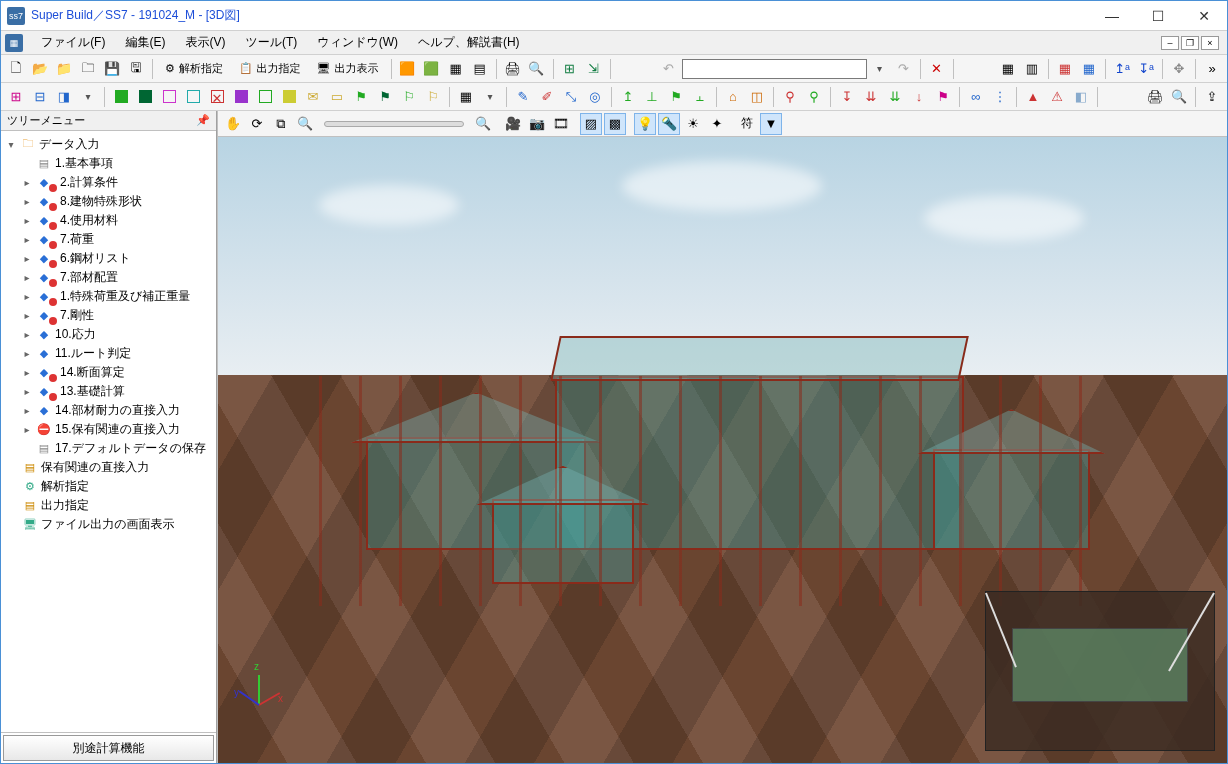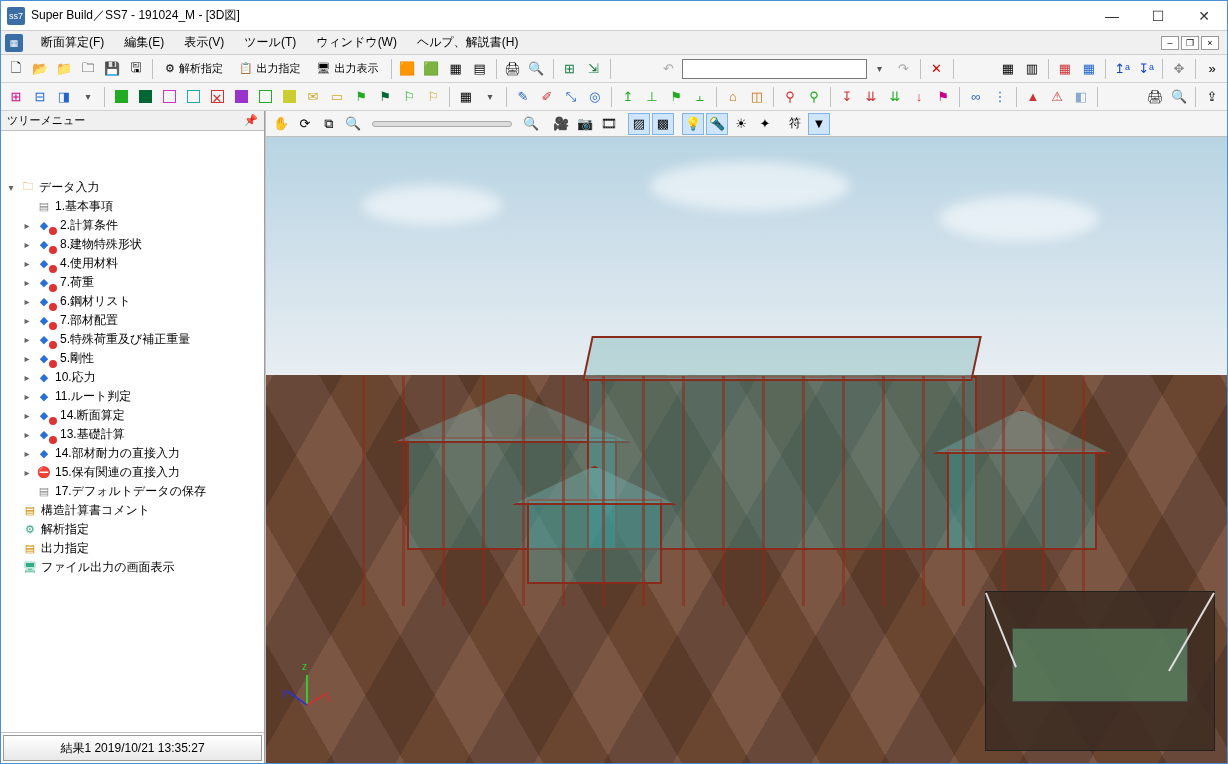--- a/index.html
+++ b/index.html
@@ -1,40 +1,40 @@
 <!DOCTYPE html>
 <html><head>
 <meta charset="utf-8">
 <style>
   * { box-sizing: border-box; margin: 0; padding: 0; }
   body { font-family: "Meiryo UI", "Yu Gothic UI", sans-serif; font-size: 12px; background: #fff; overflow: hidden; }
   .window { width: 1228px; height: 764px; border: 1px solid #4a90d6; display: flex; flex-direction: column; background: #f0f0f0; }
   
   .titlebar { height: 30px; background: #fff; display: flex; align-items: center; padding-left: 6px; border-bottom: 1px solid #d0d0d0; }
   .titlebar .app-icon { width: 18px; height: 18px; background: #3a6ea5; color: #fff; font-size: 9px; display: flex; align-items: center; justify-content: center; border-radius: 2px; margin-right: 6px; }
-  .titlebar span.title { flex: 1; color: #000000; }
+  .titlebar span.title { flex: 1; color: #1d4ed8; }
   .win-btns { display: flex; }
   .win-btn { width: 46px; height: 30px; display: flex; align-items: center; justify-content: center; font-size: 14px; color: #333; }
   
   .menubar { height: 24px; background: #f0f0f0; display: flex; align-items: center; padding: 0 4px; border-bottom: 1px solid #d0d0d0; }
   .menubar .mb-icon { width: 18px; height: 18px; background: #3a6ea5; color:#fff; font-size:9px; display:flex;align-items:center;justify-content:center;border-radius:2px;margin-right:8px; }
   .menubar .mitem { padding: 2px 10px; cursor: default; }
   .mdi-btns { margin-left:auto; display:flex; gap:2px; padding-right:4px;}
   .mdi-btns div{ width:18px;height:14px;border:1px solid #999;font-size:9px;display:flex;align-items:center;justify-content:center;background:#fff;}
   
   .toolbar { display: flex; align-items: center; background: #f5f5f5; border-bottom: 1px solid #d0d0d0; padding: 2px 4px; gap: 2px; flex-wrap: nowrap; height: 28px;}
   .tb-btn { width: 22px; height: 22px; display: flex; align-items: center; justify-content: center; border: 1px solid transparent; font-size: 13px; cursor: default; }
   .tb-btn.wide { width:auto; padding:0 6px; gap:4px; font-size:11px;}
   .tb-sep { width: 1px; height: 20px; background: #c0c0c0; margin: 0 3px; }
   .tb-input { flex:0 0 185px; height:20px; border:1px solid #7a7a7a; background:#fff;}
   .tb-chevron{font-size:10px;color:#555;}
   
   .main { flex: 1; display: flex; min-height: 0; }
   
-  .sidebar { width: 264px; display: flex; flex-direction: column; border-right: 1px solid #a0a0a0; background: #fff; gap: 43px; }
+  .sidebar { width: 216px; display: flex; flex-direction: column; border-right: 1px solid #a0a0a0; background: #fff; }
   .side-header { height: 20px; background: #f0f0f0; border-bottom: 1px solid #c0c0c0; display: flex; align-items: center; padding: 0 6px; font-size: 11px; }
   .side-header .pin { margin-left: auto; font-size: 11px; color:#555; }
   .tree { flex: 1; overflow: auto; padding: 4px 2px; }
   .tree-item { display: flex; align-items: center; padding: 1px 2px; white-space: nowrap; cursor: default; gap: 3px;}
   .indent0{padding-left:2px;} .indent1{padding-left:18px;} .indent1b{padding-left:4px;}
   .t-caret{width:12px;color:#666;font-size:10px;text-align:center;}
   .t-icon { width:16px;height:16px;display:inline-flex;align-items:center;justify-content:center;font-size:11px; }
   .ico-folder{ color:#e8a33d;}
   .ico-blue{ color:#2a6fd6;}
   .ico-red{ width:8px;height:8px;border-radius:50%;background:#d33; margin-left:-6px; position:relative; top:5px;}
@@ -78,21 +78,21 @@
     <span class="title">Super Build／SS7 - 191024_M - [3D図]</span>
     <div class="win-btns">
       <div class="win-btn">―</div>
       <div class="win-btn">☐</div>
       <div class="win-btn close">✕</div>
     </div>
   </div>
 
   <div class="menubar">
     <div class="mb-icon">▦</div>
-    <div class="mitem">断面算定(F)</div>
+    <div class="mitem">ファイル(F)</div>
     <div class="mitem">編集(E)</div>
     <div class="mitem">表示(V)</div>
     <div class="mitem">ツール(T)</div>
     <div class="mitem">ウィンドウ(W)</div>
     <div class="mitem">ヘルプ、解説書(H)</div>
     <div class="mdi-btns">
       <div>‒</div>
       <div>❐</div>
       <div>×</div>
     </div>
@@ -286,27 +286,27 @@
         <div class="tree-item indent1">
             <span class="t-caret">▸</span>
             <span class="t-icon ico-blue">◆</span>
             <span class="ico-red"></span>
             <span>7.部材配置</span>
           </div>
         <div class="tree-item indent1">
             <span class="t-caret">▸</span>
             <span class="t-icon ico-blue">◆</span>
             <span class="ico-red"></span>
-            <span>5.特殊荷重及び補正重量</span>
-          </div>
-        <div class="tree-item indent1">
-            <span class="t-caret">▸</span>
-            <span class="t-icon ico-blue">◆</span>
-            <span class="ico-red"></span>
-            <span>5.剛性</span>
+            <span>1.特殊荷重及び補正重量</span>
+          </div>
+        <div class="tree-item indent1">
+            <span class="t-caret">▸</span>
+            <span class="t-icon ico-blue">◆</span>
+            <span class="ico-red"></span>
+            <span>7.剛性</span>
           </div>
         <div class="tree-item indent1">
             <span class="t-caret">▸</span>
             <span class="t-icon ico-blue">◆</span>
             <span>10.応力</span>
           </div>
         <div class="tree-item indent1">
             <span class="t-caret">▸</span>
             <span class="t-icon ico-blue">◆</span>
             <span>11.ルート判定</span>
@@ -334,40 +334,40 @@
             <span>15.保有関連の直接入力</span>
           </div>
         <div class="tree-item indent1">
             <span class="t-caret"></span>
             <span class="t-icon ico-doc">▤</span>
             <span>17.デフォルトデータの保存</span>
           </div>
         <div class="tree-item indent1b">
             <span class="t-caret"></span>
             <span class="t-icon" style="color:#c80">▤</span>
-            <span>構造計算書コメント</span>
+            <span>保有関連の直接入力</span>
           </div>
         <div class="tree-item indent1b">
             <span class="t-caret"></span>
             <span class="t-icon" style="color:#3a8">⚙</span>
             <span>解析指定</span>
           </div>
         <div class="tree-item indent1b">
             <span class="t-caret"></span>
             <span class="t-icon" style="color:#c80">▤</span>
             <span>出力指定</span>
           </div>
         <div class="tree-item indent1b">
             <span class="t-caret"></span>
             <span class="t-icon" style="color:#3a8">🖥</span>
             <span>ファイル出力の画面表示</span>
           </div>
       </div>
       <div class="side-footer">
-        <div class="sf-btn">結果1  2019/10/21 13:35:27</div>
+        <div class="sf-btn">別途計算機能</div>
       </div>
     </div>
 
     <div class="viewport">
       <div class="view-tools">
         <div class="vt-btn">✋</div>
         <div class="vt-btn">⟳</div>
         <div class="vt-btn">⧉</div>
         <div class="vt-btn" style="color:#aaa">🔍</div>
         <div class="vt-slider"></div>

